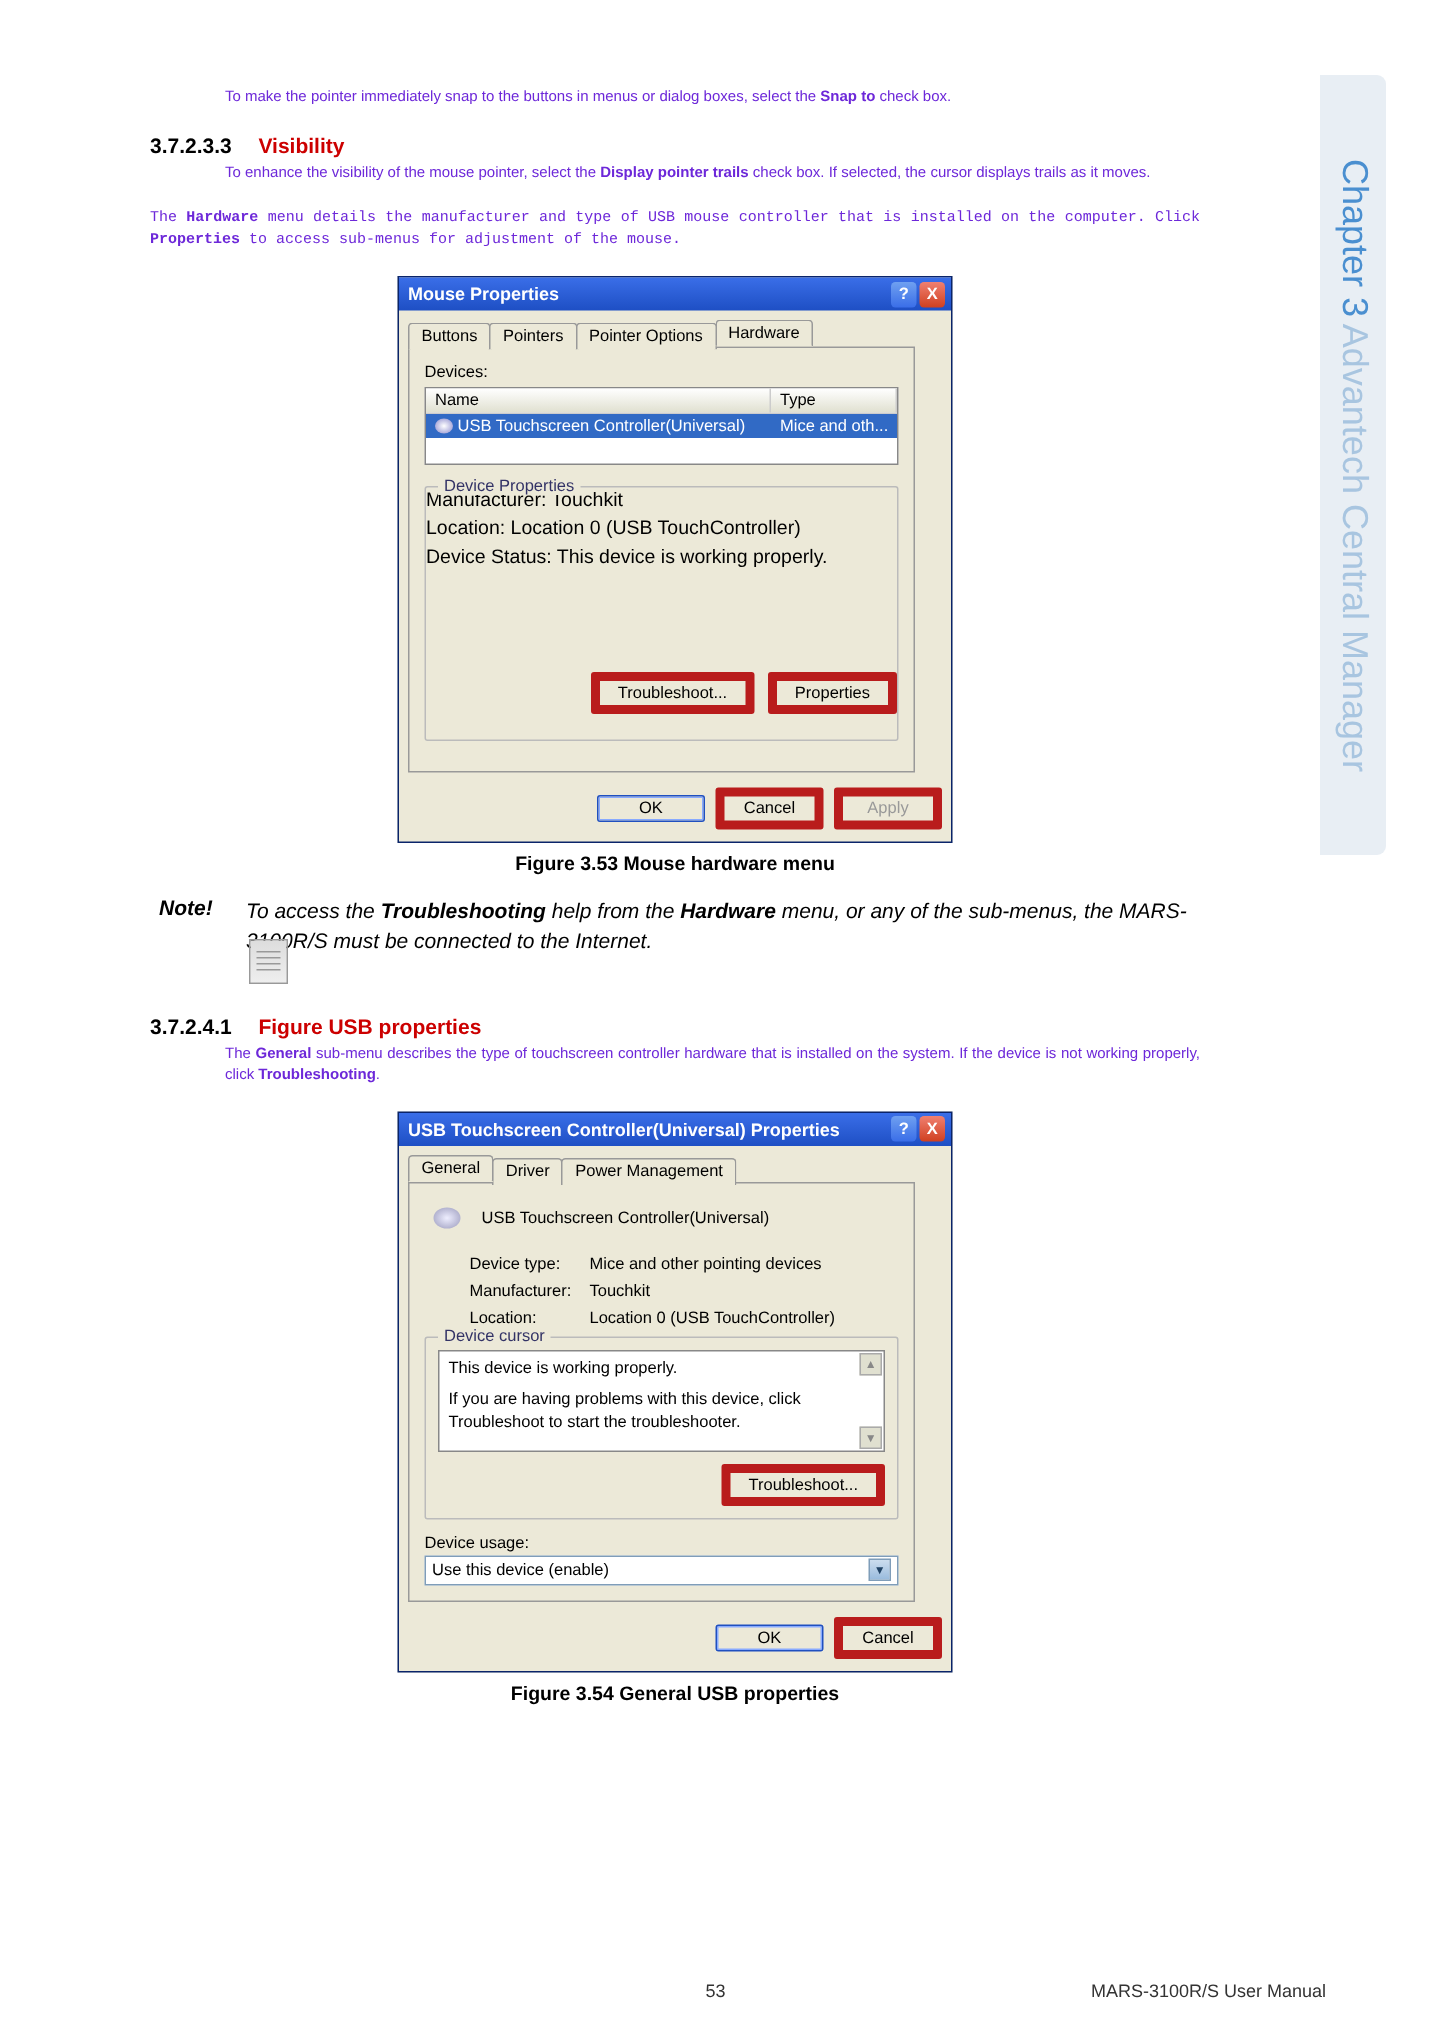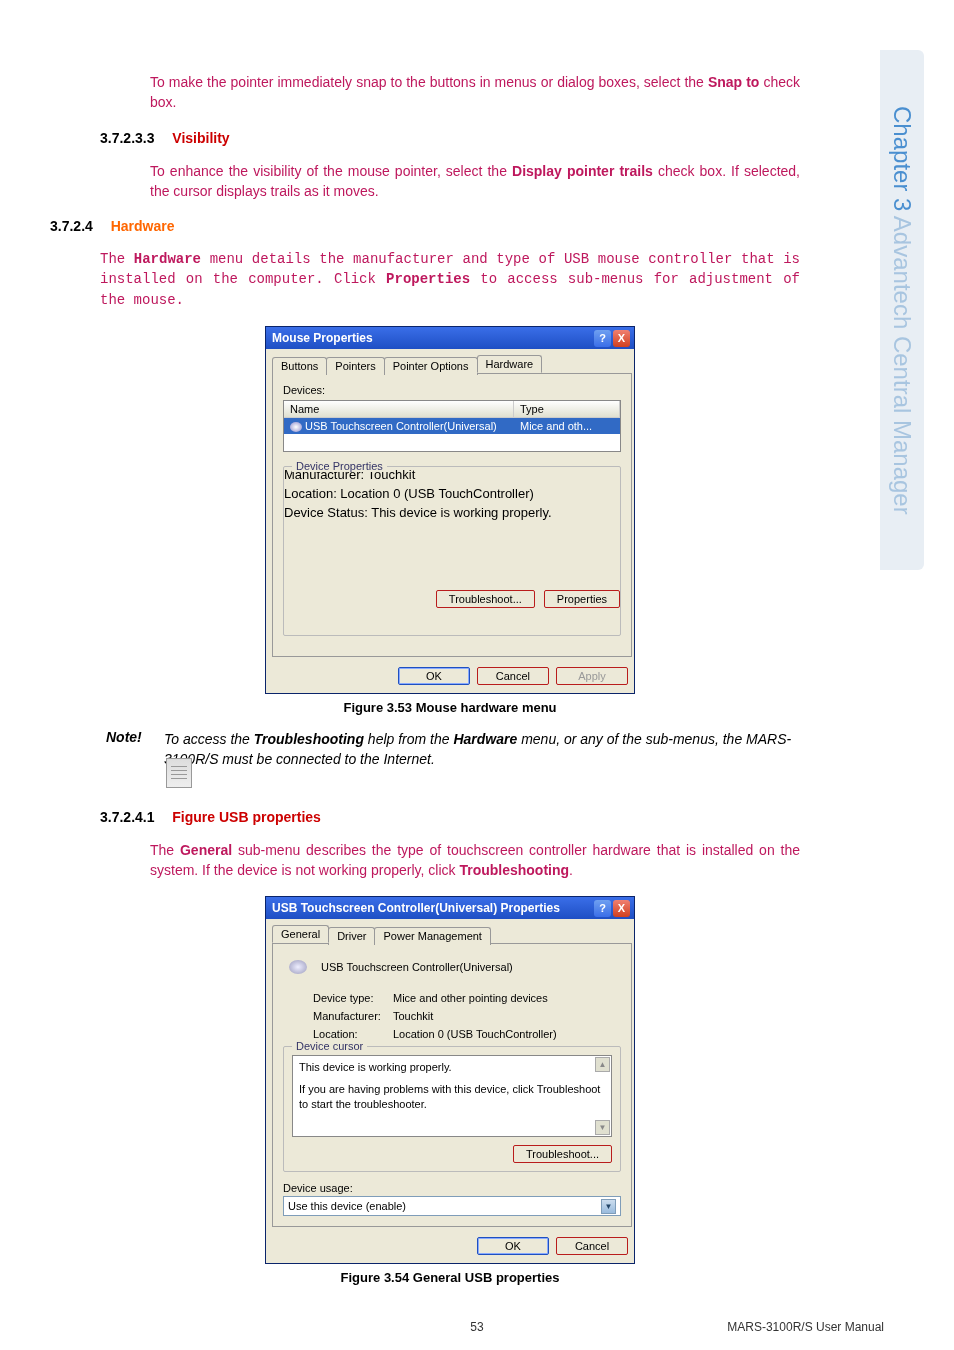--- a/index.html
+++ b/index.html
@@ -28,21 +28,21 @@
       align-items: center;
       justify-content: center;
       writing-mode: vertical-rl;
       text-orientation: mixed;
     }
     .side-tab .blue-text { color: #4a8fd0; font-size: 24px; font-weight: 400; }
     .side-tab .light-text { color: #a8c5e0; font-size: 24px; font-weight: 400; }
     .section-num { color: #000; font-weight: bold; font-size: 14px; }
     .section-title-red { color: #cc0000; font-weight: bold; font-size: 14px; }
     .section-title-orange { color: #ff6600; font-weight: bold; font-size: 14px; }
-    .body-text { color: #be185d; font-size: 14px; line-height: 1.45; text-align: justify; margin-top: 14px; }
+    .body-text { color: #6d28d9; font-size: 10px; line-height: 1.45; text-align: justify; }
     .indent { margin-left: 50px; }
     .sec-block { margin-bottom: 16px; }
     .sec-head { margin-bottom: 2px; }
     b { font-weight: bold; }
     .fig-caption { text-align: center; font-weight: bold; font-size: 13px; margin-top: 6px; }
     .note-block { display: flex; margin-top: 14px; margin-bottom: 18px; margin-left: 6px;}
     .note-label { font-style: italic; font-weight: bold; font-size: 14px; width: 58px; flex-shrink:0;}
     .note-icon-cell { width: 32px; flex-shrink:0; padding-top: 20px;}
     .note-icon { width: 26px; height: 30px; border: 1px solid #999; background: linear-gradient(#ddd,#eee); display:flex; flex-direction:column; justify-content:space-evenly; padding:4px;}
     .note-icon span { display:block; height:1px; background:#999;}
@@ -55,22 +55,22 @@
     .dialog { margin: 10px auto 0 auto; border: 1px solid #0a246a; background:#ece9d8; font-family: Tahoma, Arial, sans-serif; font-size: 11px;}
     .titlebar { height: 22px; background: linear-gradient(#3a6ee8,#1e4fc4); color:#fff; font-weight:bold; display:flex; align-items:center; padding: 0 4px; font-size:12px;}
     .titlebar .title-text { flex:1; padding-left:2px;}
     .titlebar .tb-btn { width:17px; height:17px; margin-left:2px; border-radius:3px; display:flex; align-items:center; justify-content:center; font-size:11px; font-weight:bold;}
     .tb-help { background: linear-gradient(#6fa0f0,#3a6ee8); color:#fff;}
     .tb-close { background: linear-gradient(#f08070,#d04020); color:#fff;}
     .tabs { display:flex; padding: 6px 6px 0 6px; gap:0;}
     .tab { background:#ece9d8; border:1px solid #999; border-bottom:none; padding: 2px 8px; font-size:11px; border-radius:3px 3px 0 0; margin-right:-1px; position:relative;}
     .tab.active { background:#ece9d8; border-bottom: 1px solid #ece9d8; z-index:2;}
     .tab.inactive { background:#ece9d8; top:2px; padding-bottom:1px;}
-    .tab-panel { margin: 0 2px 6px 6px; border:1px solid #999; padding: 10px; min-height: 100px;}
-    .btn { background:#ece9d8; border:1px solid #b91c1c; padding: 2px 12px; font-size:11px; min-width:72px; text-align:center; border-radius:2px; display:inline-block;}
+    .tab-panel { margin: 0 24px 6px 6px; border:1px solid #999; padding: 10px; min-height: 100px;}
+    .btn { background:#ece9d8; border:6px solid #b91c1c; padding: 2px 12px; font-size:11px; min-width:72px; text-align:center; border-radius:2px; display:inline-block;}
     .btn.default { border: 1px solid #2050c0; box-shadow: inset 0 0 0 1px #88aaff;}
     .btn.disabled { color:#999;}
     .btn-row { text-align: right; padding: 4px 6px 8px 6px;}
     .btn-row .btn { margin-left:4px;}
 
     
     .mouse-dialog { width: 370px;}
     .group-box { border:1px solid #bbb; border-radius:2px; margin-bottom: 10px; position:relative;}
     .group-box > .legend { position:absolute; top:-7px; left:8px; background:#ece9d8; padding: 0 4px; font-size:11px;}
     .device-list { border:1px solid #888; background:#fff; margin-top:4px;}
@@ -86,21 +86,21 @@
     .inner-btn-row .btn { margin-left:6px;}
 
     
     .usb-dialog { width: 370px;}
     .info-row { display:flex; margin-bottom: 6px; font-size:11px;}
     .info-row .k { width: 110px; padding-left: 30px;}
     .info-row .v { flex:1;}
     .dev-title-row { display:flex; align-items:center; margin-bottom: 12px;}
     .big-icon { width:30px; height:26px; margin-right: 8px; position:relative;}
     .big-icon::before { content:''; position:absolute; width:18px; height:14px; border-radius:50%; background:radial-gradient(#eef,#99b); left:6px; top:6px;}
-    .status-box { border:1px solid #888; background:#fff; height: 82px; padding:4px 6px; font-size:11px; line-height:1.4; position:relative;}
+    .status-box { border:1px solid #888; background:#fff; height: 68px; padding:4px 6px; font-size:11px; line-height:1.4; position:relative;}
     .status-box .scroll-up, .status-box .scroll-down { position:absolute; right:1px; width:15px; height:15px; background:#e0e0d0; border:1px solid #aaa; font-size:8px; text-align:center; line-height:13px; color:#888;}
     .status-box .scroll-up { top:1px;}
     .status-box .scroll-down { bottom:1px;}
     .device-status-group { border:1px solid #bbb; border-radius:2px; padding: 8px; position:relative; margin-top:2px;}
     .device-status-group .legend { position:absolute; top:-7px; left:8px; background:#ece9d8; padding:0 4px; color:#336; font-size:11px;}
     .ts-btn-row { text-align:right; margin-top:8px;}
     .select-box { border:1px solid #7f9db9; background:#fff; height:20px; display:flex; align-items:center; padding:0 4px; margin-top:2px;}
     .select-box .sel-text { flex:1; font-size:11px;}
     .select-box .sel-arrow { width:15px; height:15px; background:linear-gradient(#cde,#9bd); border:1px solid #7f9db9; text-align:center; font-size:8px; line-height:13px; color:#246;}
     .usage-label { font-size:11px; margin-top:10px;}
@@ -128,25 +128,20 @@
       <span class="section-num">3.7.2.3.3</span>
       <span>&nbsp;&nbsp;</span>
       <span class="section-title-red">Visibility</span>
     </div>
     <div class="body-text indent">
       <span>To enhance the visibility of the mouse pointer, select the </span><b>Display pointer trails</b><span> check box. If selected, the cursor displays trails as it moves.</span>
     </div>
   </div>
 
   <div class="sec-block" style="margin-left:-50px;">
-    <div class="sec-head">
-      <span class="section-num">3.7.2.4</span>
-      <span>&nbsp;&nbsp;</span>
-      <span class="section-title-orange">Hardware</span>
-    </div>
     <div class="body-text" style="margin-left:50px;font-family:Liberation Mono, monospace;">
       <span>The </span><b>Hardware</b><span> menu details the manufacturer and type of USB mouse controller that is installed on the computer. Click </span><b>Properties</b><span> to access sub-menus for adjustment of the mouse.</span>
     </div>
   </div>
 
   <div class="dialog mouse-dialog">
     <div class="titlebar">
       <span class="title-text">Mouse Properties</span>
       <span class="tb-btn tb-help">?</span>
       <span class="tb-btn tb-close">X</span>

